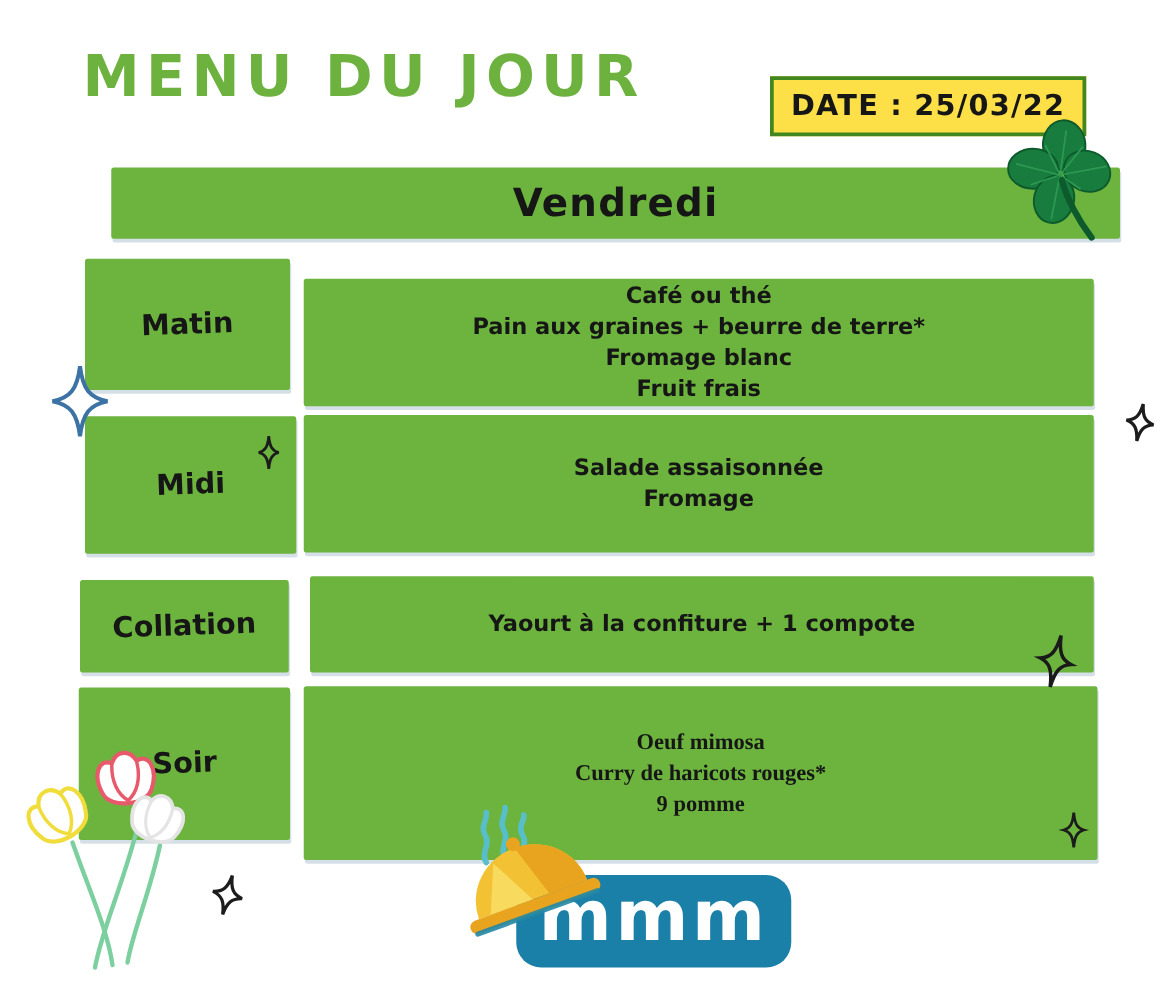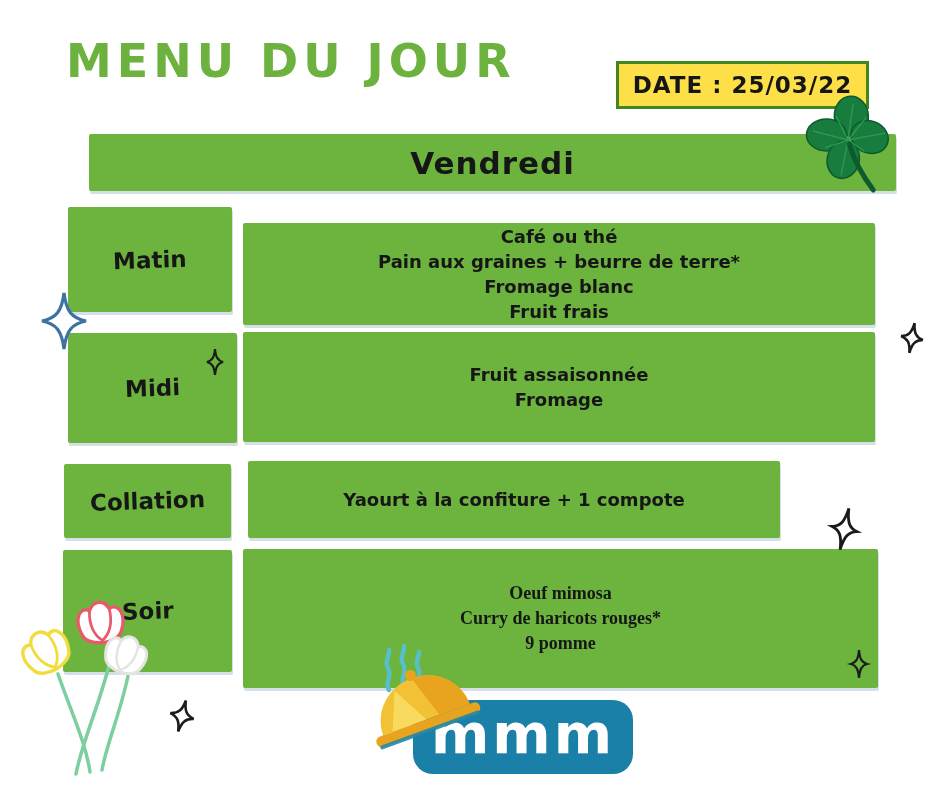--- a/index.html
+++ b/index.html
@@ -19,21 +19,21 @@
        font-weight:700;}
   .lbl span{transform:rotate(-2deg);}
   .lbl.matin{left:68px;top:207px;width:164px;height:105px;}
   .lbl.midi{left:68px;top:333px;width:169px;height:110px;}
   .lbl.collation{left:64px;top:464px;width:167px;height:74px;}
   .lbl.soir{left:63px;top:550px;width:169px;height:122px;}
   .content{display:flex;flex-direction:column;align-items:center;justify-content:center;
            font-size:18px;font-weight:700;line-height:1.4;text-align:center;}
   .content.matin{left:243px;top:223px;width:632px;height:102px;}
   .content.midi{left:243px;top:332px;width:632px;height:110px;}
-  .content.collation{left:248px;top:461px;width:532px;height:77px;}
+  .content.collation{left:248px;top:461px;width:627px;height:77px;}
   .content.soir{left:243px;top:549px;width:635px;height:139px;font-family:Liberation Serif, serif;}
   .logo{left:413px;top:700px;width:220px;height:74px;background:#1b80a8;
         border-radius:20px;display:flex;align-items:center;justify-content:center;z-index:2;}
   .logo span{color:#ffffff;font-size:56px;font-weight:700;letter-spacing:3px;margin-top:-8px;}
   svg.dec{position:absolute;overflow:visible;z-index:4;}
 </style>
 </head>
 <body>
 
 <div id="canvas">
@@ -87,21 +87,21 @@
     <div>Café ou thé</div>
     <div>Pain aux graines + beurre de terre*</div>
     <div>Fromage blanc</div>
     <div>Fruit frais</div>
   </div>
 
   <div class="gbox lbl midi">
     <span>Midi</span>
   </div>
   <div class="gbox content midi">
-    <div>Fruit assaisonnée</div>
+    <div>Salade assaisonnée</div>
     <div>Fromage</div>
   </div>
 
   <div class="gbox lbl collation">
     <span>Collation</span>
   </div>
   <div class="gbox content collation">
     <div>Yaourt à la confiture + 1 compote</div>
   </div>
 

